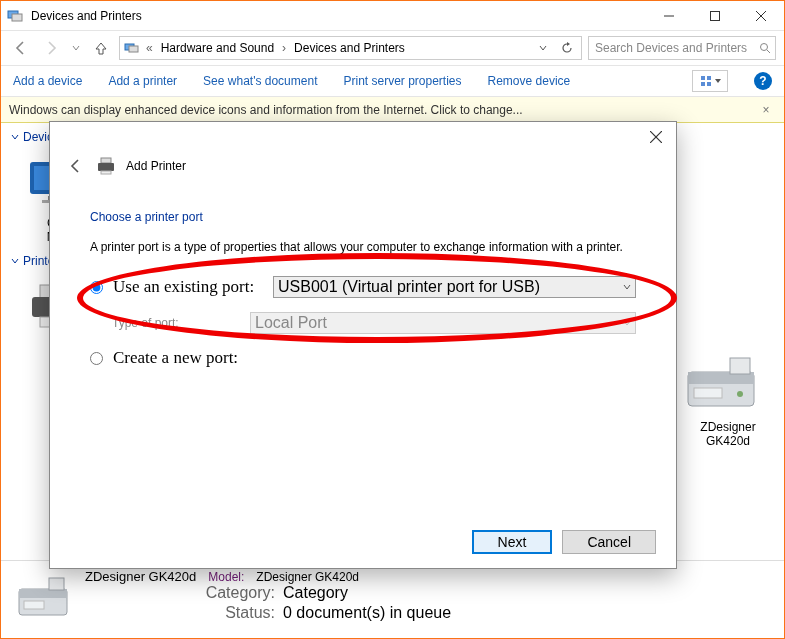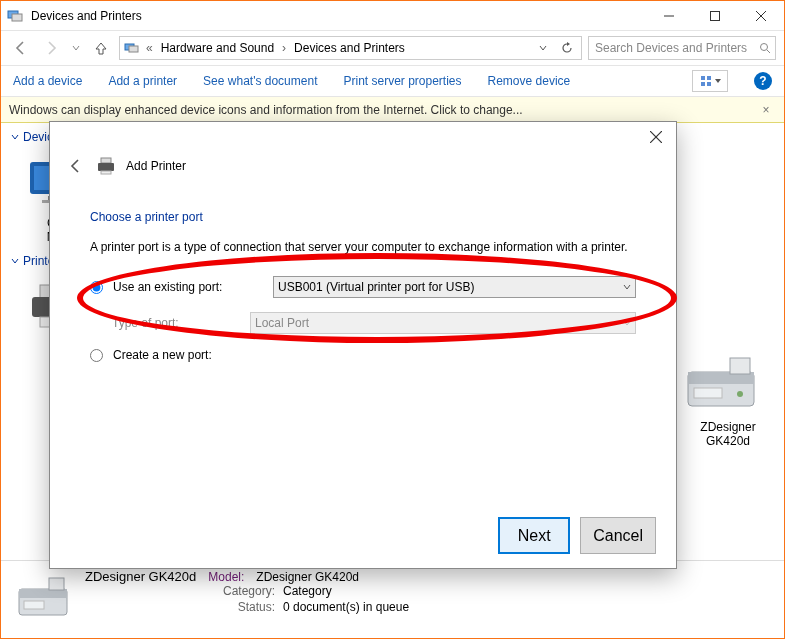--- a/index.html
+++ b/index.html
@@ -46,43 +46,43 @@
   .device-tile { display:inline-block; width:96px; vertical-align:top; padding:6px 0 4px 0; text-align:center; font-size:12px; }
   .device-tile .iconbox { width:72px; height:60px; margin:0 auto 4px auto; display:flex; align-items:center; justify-content:center; }
   .device-tile .label { line-height:14px; }
 
   .strip-right { position:absolute; right:10px; top:230px; width:92px; text-align:center; }
   .strip-right .label2 { font-size:12px; line-height:14px; margin-top:4px; }
 
   
   .details { position:absolute; bottom:0; left:0; right:0; height:78px; border-top:1px solid #ddd; background:#fff; display:flex; padding:8px 12px; gap:12px; }
   .details .big-icon { width:60px; height:60px; display:flex; align-items:center; justify-content:center; }
-  .details .meta { display:grid; grid-template-columns:70px auto; column-gap:8px; row-gap:2px; font-size:12px; align-content:start; }
+  .details .meta { display:grid; grid-template-columns:70px auto; column-gap:8px; row-gap:2px; font-size:16px; align-content:start; }
   .details .meta .k { color:#666; text-align:right; }
   .details .meta .v { color:#000; }
   .details .name-row { display:flex; gap:12px; align-items:baseline; }
 
   
   .dialog { position:absolute; left:48px; top:120px; width:628px; height:448px; background:#fff; border:1px solid #888; box-shadow:0 8px 24px rgba(0,0,0,0.3); }
   .dlg-title { height:30px; display:flex; align-items:center; justify-content:flex-end; }
   .dlg-close { width:40px; height:28px; display:flex; align-items:center; justify-content:center; }
   .dlg-head { display:flex; align-items:center; gap:10px; padding:4px 16px 10px 16px; }
   .dlg-head .back { width:20px; height:20px; display:flex; align-items:center; justify-content:center; color:#555; }
   .dlg-head .caption { font-size:12px; color:#000; }
   .dlg-body { padding:10px 40px 0 40px; }
   .dlg-body h2 { color:#003399; font-weight:normal; font-size:12px; margin:14px 0 16px 0; }
   .dlg-body .desc { font-size:12px; margin-bottom:22px; }
   .opt-row { display:flex; align-items:center; gap:10px; margin-bottom:14px; }
-  .opt-row label { font-size:12px; min-width:150px; }
+  .opt-row label { font-size:17px; min-width:150px;font-family:Liberation Serif, serif; }
   .opt-row .indent-label { min-width:150px; padding-left:22px; color:#888; }
   .opt-row input[type=radio] { margin:0; }
-  .opt-select { flex:1; height:22px; border:1px solid #999; background:#eee; font-size:12px; padding:0 4px; display:flex; align-items:center; justify-content:space-between; }
+  .opt-select { flex:1; height:22px; border:1px solid #999; background:#eee; font-size:16px; padding:0 4px; display:flex; align-items:center; justify-content:space-between; }
   .opt-select.disabled { color:#888; background:#f0f0f0; border-color:#ccc; }
   .dlg-btns { position:absolute; bottom:14px; right:20px; display:flex; gap:10px; }
-  .btn { min-width:72px; height:37px; border:1px solid #adadad; background:#e1e1e1; font-size:16px; display:flex; align-items:center; justify-content:center; padding:0 12px; cursor:default; }
+  .btn { min-width:72px; height:24px; border:1px solid #adadad; background:#e1e1e1; font-size:14px; display:flex; align-items:center; justify-content:center; padding:0 24px; cursor:default; }
   .btn.primary { border:2px solid #0078d7; background:#e5f1fb; }
 
   
   .annot-ellipse { position:absolute; left:76px; top:252px; width:600px; height:90px; border:6px solid #e00; border-radius:50%; pointer-events:none; }
 
   svg { display:block; }
 </style>
 </head>
 <body>
 
@@ -293,21 +293,21 @@
         <svg width="20" height="18">
             <rect x="5" y="1" width="10" height="5" fill="#ddd" stroke="#888"></rect>
             <rect x="2" y="6" width="16" height="8" rx="1" fill="#555"></rect>
             <rect x="5" y="14" width="10" height="3" fill="#eee" stroke="#aaa"></rect>
           </svg>
       </span>
       <span class="caption">Add Printer</span>
     </div>
     <div class="dlg-body">
       <h2>Choose a printer port</h2>
-      <div class="desc">A printer port is a type of connection that server your computer to exchange information with a printer.</div>
+      <div class="desc">A printer port is a type of properties that allows your computer to exchange information with a printer.</div>
 
       <div class="opt-row">
         <input type="radio" name="portopt" checked="" style="">
         <label>Use an existing port:</label>
         <div class="opt-select">
           <span>USB001 (Virtual printer port for USB)</span>
           <svg width="8" height="8">
               <path d="M1 2 L4 6 L7 2" fill="none" stroke="#555"></path>
             </svg>
         </div>

